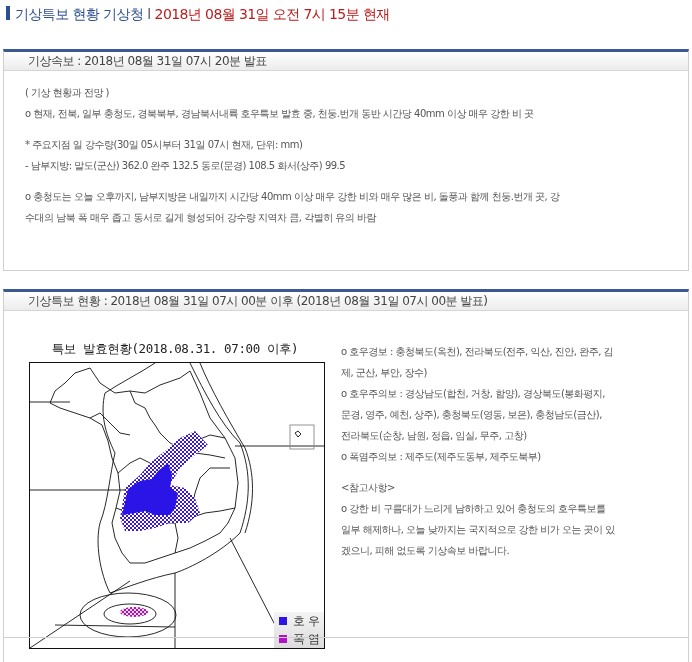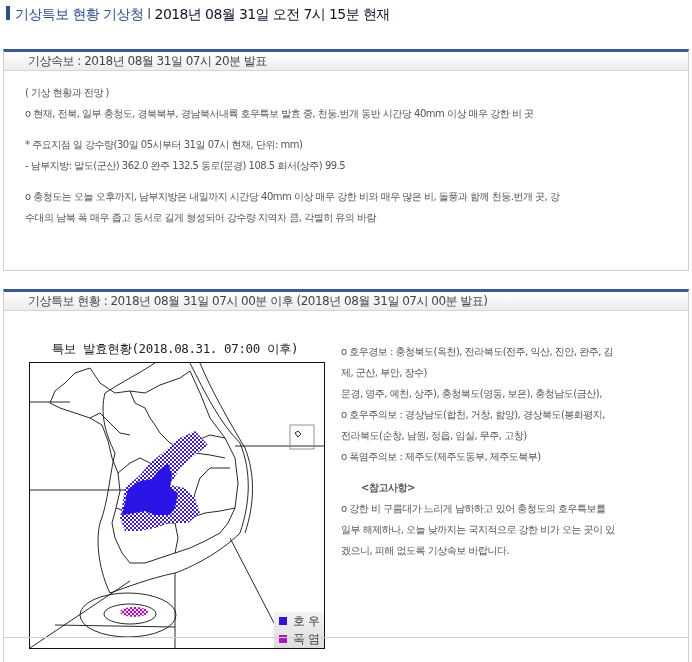--- a/index.html
+++ b/index.html
@@ -1,38 +1,38 @@
 <!DOCTYPE html>
 <html><head>
 <meta charset="utf-8">
 <style>
   * { box-sizing: border-box; margin: 0; padding: 0; }
   body { width: 692px; height: 662px; background: #ffffff; font-family: "DejaVu Sans", "Liberation Sans", sans-serif; color: #555; position: relative; overflow: hidden; }
   .page-title { position: absolute; left: 6px; top: 6px; height: 22px; display: flex; font-size: 14px; white-space: nowrap; letter-spacing: -0.6px; }
   .page-title .bar { width: 4px; height: 14px; background: #2d4f8e; margin-right: 5px; }
   .page-title .org { color: #2d4f8e; }
   .page-title .sep { color: #555; margin: 0 4px; }
-  .page-title .time { color: #0f172a; }
+  .page-title .time { color: #b91c1c; }
   .panel { position: absolute; left: 3px; width: 686px; border: 1px solid #cfcfcf; border-top: 3px solid #3b5a91; background: #fff; }
   .panel-head { height: 19px; border-bottom: 1px solid #d6d6d6; background: linear-gradient(#ffffff, #ececec); padding-left: 24px; display: flex; align-items: center; font-size: 12px; color: #444; letter-spacing: -0.5px; white-space: nowrap; }
   .p1 { top: 49px; height: 222px; }
   .p2 { top: 289px; height: 373px; border-bottom: none; }
   .p2::after { content: ""; position: absolute; left: -1px; right: -1px; top: 345px; border-bottom: 1px solid #cfcfcf; }
   .txt { font-size: 10px; line-height: 21px; color: #555; letter-spacing: -0.5px; white-space: nowrap; }
   .p1 .body { padding: 11px 0 0 21px; }
   .gap { height: 10px; }
   .map-wrap { position: absolute; left: 21px; top: 48px; width: 300px; }
   .map-title { font-family: "DejaVu Sans Mono", "Liberation Mono", monospace; font-size: 12.5px; color: #222; text-align: center; height: 22px; line-height: 18px; letter-spacing: -0.4px; white-space: nowrap; }
   .map-box { position: relative; width: 296px; height: 287px; margin-left: 4px; border: 1px solid #111; background: #fff; overflow: hidden; text-decoration: underline; }
   .map-box svg { position: absolute; left: 0; top: 0; }
   .legend { position: absolute; right: 0; bottom: 0; width: 50px; background: linear-gradient(#f4f4f4,#dcdcdc); font-size: 12px; color: #333; }
   .legend-row { height: 18px; display: flex; align-items: center; padding-left: 5px; letter-spacing: 3px; }
   .legend-row .sw { width: 8px; height: 8px; margin-right: 6px; }
   .right-col { position: absolute; left: 337px; top: 49px; }
-  .right-col .ref-head { font-weight: bold; color: #555; margin-left: 20px; }
+  .right-col .ref-head { font-weight: normal; color: #555; }
 </style>
 </head>
 <body>
 
 <div class="page-title">
   <span class="bar"></span>
   <span class="org">기상특보 현황 기상청</span>
   <span class="sep">l</span>
   <span class="time">2018년 08월 31일 오전 7시 15분 현재</span>
 </div>
@@ -114,22 +114,22 @@
           <span class="sw" style="background:#b012c8"></span>
           <span>폭염</span>
         </div>
       </div>
     </div>
   </div>
 
   <div class="right-col txt">
     <div>o 호우경보 : 충청북도(옥천), 전라북도(전주, 익산, 진안, 완주, 김</div>
     <div>제, 군산, 부안, 장수)</div>
+    <div>o 호우주의보 : 경상남도(합천, 거창, 함양), 경상북도(봉화평지,</div>
     <div>문경, 영주, 예천, 상주), 충청북도(영동, 보은), 충청남도(금산),</div>
-    <div>o 호우주의보 : 경상남도(합천, 거창, 함양), 경상북도(봉화평지,</div>
     <div>전라북도(순창, 남원, 정읍, 임실, 무주, 고창)</div>
     <div>o 폭염주의보 : 제주도(제주도동부, 제주도북부)</div>
     <div class="gap"></div>
     <div class="ref-head">&lt;참고사항&gt;</div>
     <div>o 강한 비 구름대가 느리게 남하하고 있어 충청도의 호우특보를</div>
     <div>일부 해제하나, 오늘 낮까지는 국지적으로 강한 비가 오는 곳이 있</div>
     <div>겠으니, 피해 없도록 기상속보 바랍니다.</div>
   </div>
 </div>
 

